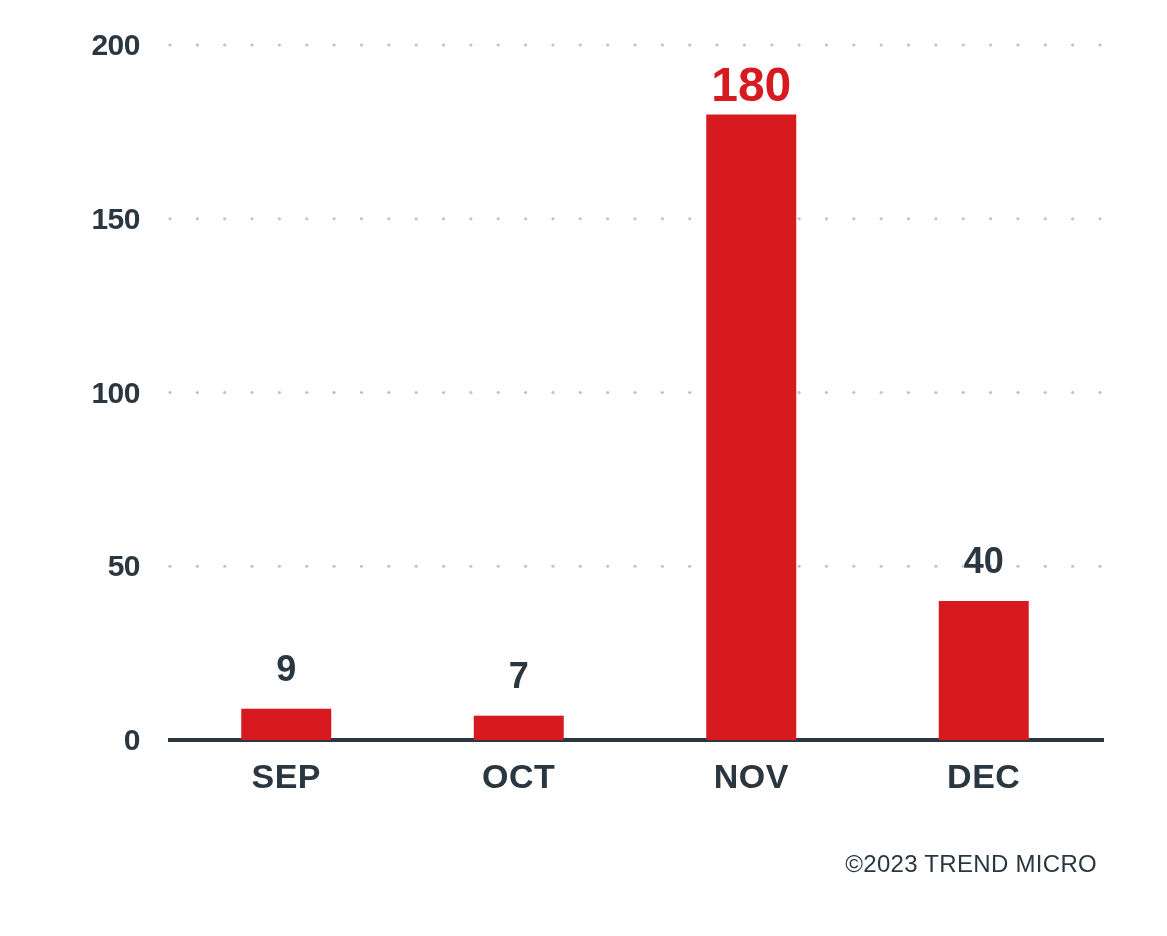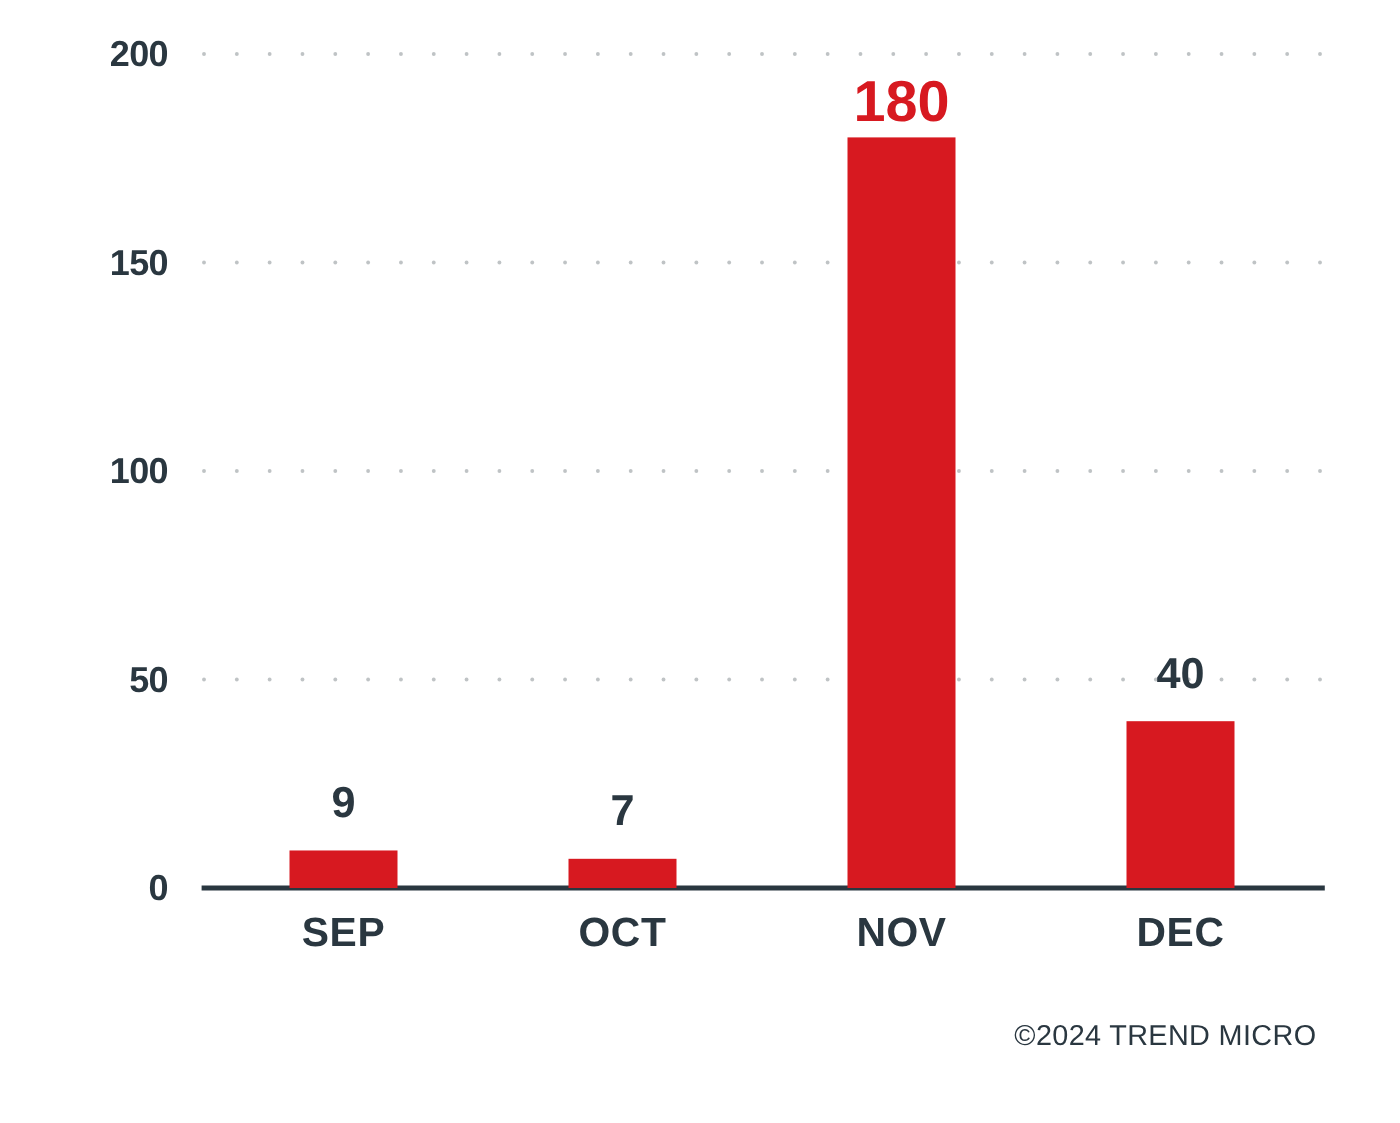--- a/index.html
+++ b/index.html
@@ -210,14 +210,14 @@
       <rect x="473.75" y="715.675" width="90" height="24.325000000000045" class="bar"></rect>
       <text x="518.75" y="687.675" text-anchor="middle" class="barlabel">7</text>
       <text x="518.75" y="788" text-anchor="middle" class="xtick">OCT</text>
       <rect x="706.25" y="114.5" width="90" height="625.5" class="bar"></rect>
       <text x="751.25" y="100.5" text-anchor="middle" class="barlabel-big">180</text>
       <text x="751.25" y="788" text-anchor="middle" class="xtick">NOV</text>
       <rect x="938.75" y="601" width="90" height="139" class="bar"></rect>
       <text x="983.75" y="573" text-anchor="middle" class="barlabel">40</text>
       <text x="983.75" y="788" text-anchor="middle" class="xtick">DEC</text>
     </svg>
-  <div class="copyright">©2024 TREND MICRO</div>
+  <div class="copyright">©2023 TREND MICRO</div>
 </div>
 
 </body></html>

